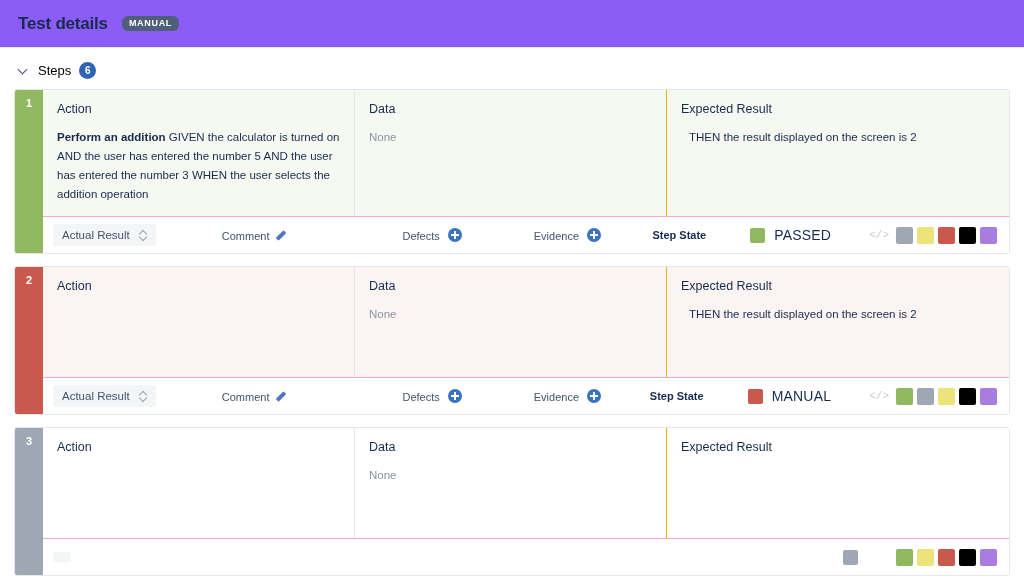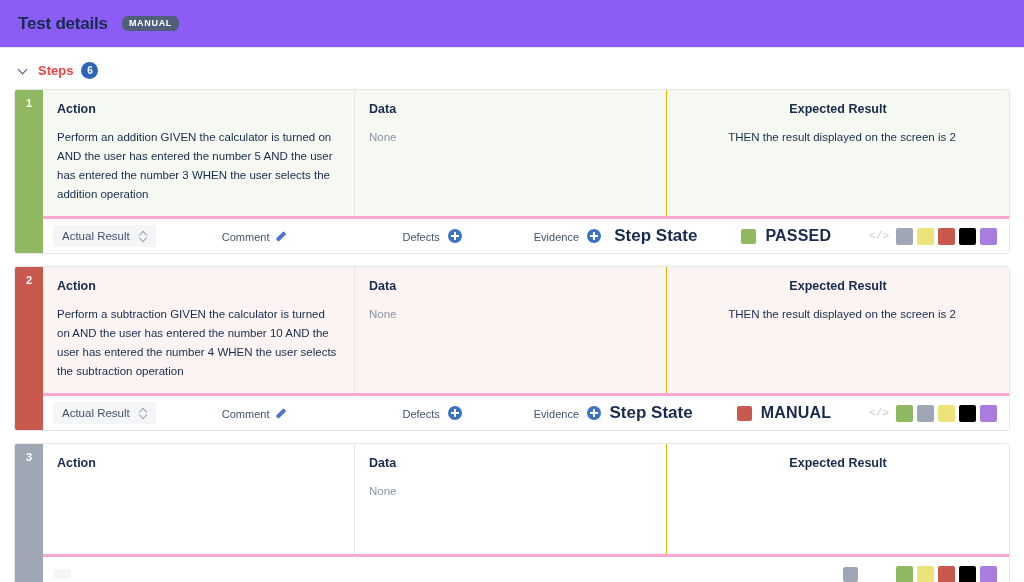--- a/index.html
+++ b/index.html
@@ -61,22 +61,22 @@
     left: 1px;
     top: 1px;
     width: 6px;
     height: 6px;
     border-right: 1.6px solid #42526e;
     border-bottom: 1.6px solid #42526e;
     transform: rotate(45deg);
   }
   .steps-label {
     font-size: 13px;
-    font-weight: bold;
-    color: #ef4444;
+    font-weight: normal;
+    color: #000000;
   }
   .steps-count {
     background: #2f63b5;
     color: #ffffff;
     font-size: 10px;
     font-weight: bold;
     border-radius: 50%;
     width: 17px;
     height: 17px;
     display: flex;
@@ -115,41 +115,41 @@
   .step-cells {
     display: flex;
     min-height: 110px;
   }
   .cell {
     padding: 12px 14px 12px 14px;
     min-width: 0;
   }
   .cell-action   { flex: 0 0 312px; border-right: 1px solid #e4e6ea; }
   .cell-data     { flex: 0 0 312px; border-right: 1px solid #eab308; }
-  .cell-expected { flex: 1 1 auto; text-align: center; }
+  .cell-expected { flex: 1 1 auto; }
   .cell-title {
     font-size: 12.5px;
-    font-weight: bold;
+    font-weight: normal;
     color: #172b4d;
     margin-bottom: 12px;
   }
   .cell-text {
     font-size: 11.5px;
     line-height: 19px;
     color: #172b4d;
   }
-  .cell-text b { font-weight: normal; }
+  .cell-text b { font-weight: bold; }
   .cell-text.muted { color: #8b94a5; }
   .cell-text.indent { padding-left: 8px; }
 
   
   .step-footer {
     display: flex;
     align-items: center;
-    border-top: 3px solid #f9a8d4;
+    border-top: 1px solid #f9a8d4;
     background: #ffffff;
     height: 37px;
     padding: 0 8px 0 8px;
   }
   .actual-result-btn {
     display: flex;
     align-items: center;
     gap: 9px;
     background: #f4f5f7;
     border-radius: 3px;
@@ -216,37 +216,37 @@
   }
   .plus-icon::before { left: 3px; top: 6.2px; width: 8px; height: 1.8px; }
   .plus-icon::after  { top: 3px; left: 6.2px; height: 8px; width: 1.8px; }
 
   .step-state-group {
     margin-left: auto;
     display: flex;
     align-items: center;
   }
   .step-state-label {
-    font-size: 17px;
+    font-size: 11px;
     font-weight: bold;
     color: #172b4d;
   }
   .state-current {
     display: flex;
     align-items: center;
     gap: 9px;
     margin-left: 44px;
     cursor: pointer;
   }
   .state-swatch {
     width: 15px; height: 15px; border-radius: 2px; display: inline-block;
   }
   .state-name {
-    font-size: 16px;
-    font-weight: bold;
+    font-size: 14px;
+    font-weight: normal;
     color: #172b4d;
     letter-spacing: .2px;
   }
   .state-options {
     display: flex;
     align-items: center;
     gap: 4px;
     margin-left: 38px;
     margin-right: 4px;
   }
@@ -333,21 +333,20 @@
     </div>
     </div>
     <div class="step-row">
     <div class="step-index-bar" style="background:#c9594c">
       <span>2</span>
     </div>
     <div class="step-body">
       <div class="step-cells" style="background:#fbf4f3">
         <div class="cell cell-action">
           <div class="cell-title">Action</div>
-          <div class="cell-text"><b>Perform a subtraction</b><span> GIVEN the calculator is turned on AND the user has entered the number 10 AND the user has entered the number 4 WHEN the user selects the subtraction operation</span></div>
         </div>
         <div class="cell cell-data">
           <div class="cell-title">Data</div>
           <div class="cell-text muted">None</div>
         </div>
         <div class="cell cell-expected">
           <div class="cell-title">Expected Result</div>
           <div class="cell-text indent">THEN the result displayed on the screen is 2</div>
         </div>
       </div>

